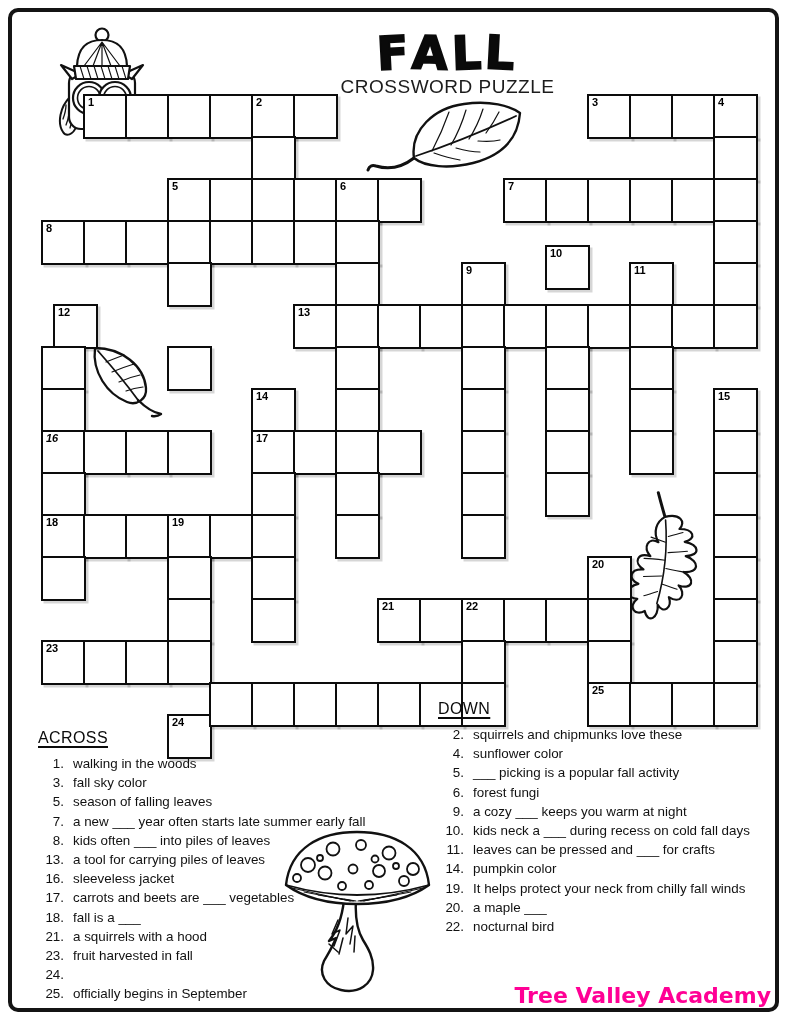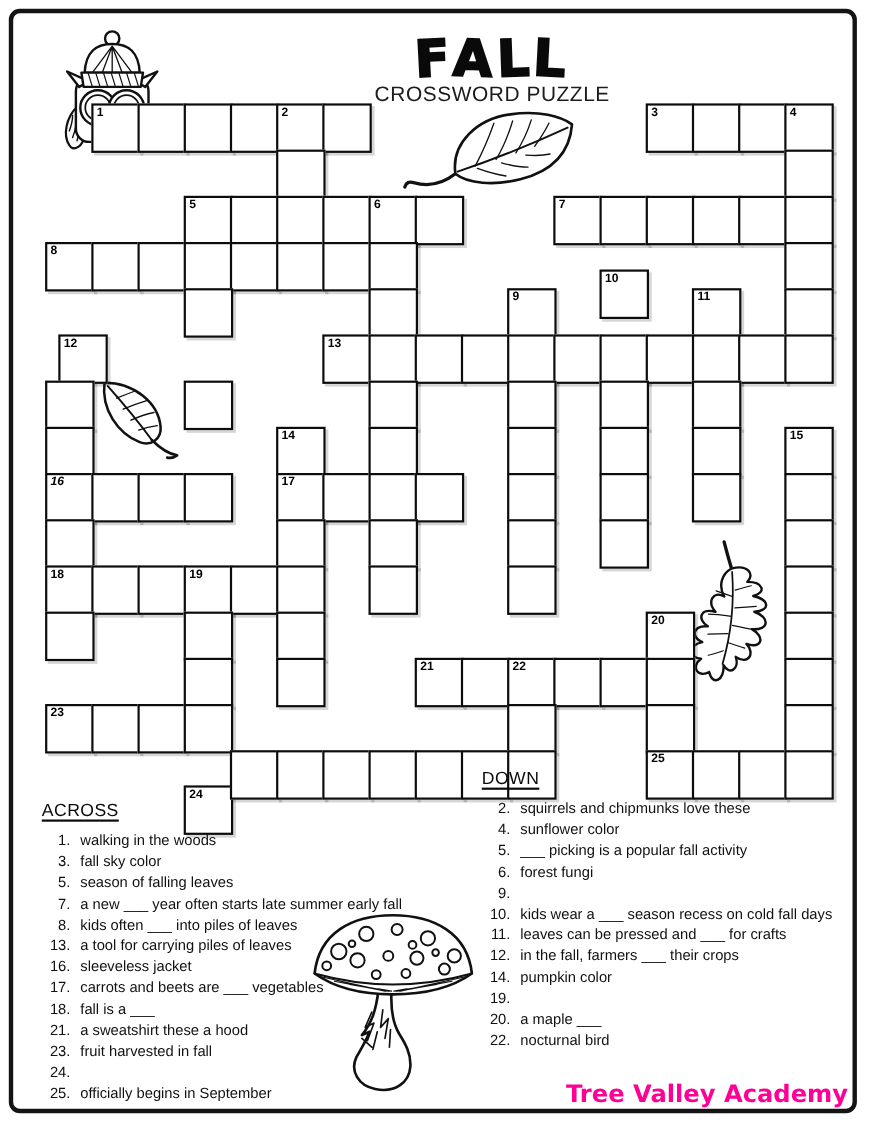--- a/index.html
+++ b/index.html
@@ -349,21 +349,21 @@
       <li>
         <span class="cnum">17.</span>
         <span class="ctext">carrots and beets are ___ vegetables</span>
       </li>
       <li>
         <span class="cnum">18.</span>
         <span class="ctext">fall is a ___</span>
       </li>
       <li>
         <span class="cnum">21.</span>
-        <span class="ctext">a sweatshirt these a hood</span>
+        <span class="ctext">a squirrels with a hood</span>
       </li>
       <li>
         <span class="cnum">23.</span>
         <span class="ctext">fruit harvested in fall</span>
       </li>
       <li>
         <span class="cnum">24.</span>
       </li>
       <li>
         <span class="cnum">25.</span>
@@ -386,39 +386,37 @@
       <li>
         <span class="cnum">5.</span>
         <span class="ctext">___ picking is a popular fall activity</span>
       </li>
       <li>
         <span class="cnum">6.</span>
         <span class="ctext">forest fungi</span>
       </li>
       <li>
         <span class="cnum">9.</span>
+        <span class="ctext">a cozy ___ keeps you warm at night</span>
       </li>
       <li>
         <span class="cnum">10.</span>
-        <span class="ctext">kids wear a ___ season recess on cold fall days</span>
+        <span class="ctext">kids neck a ___ during recess on cold fall days</span>
       </li>
       <li>
         <span class="cnum">11.</span>
         <span class="ctext">leaves can be pressed and ___ for crafts</span>
       </li>
       <li>
-        <span class="cnum">12.</span>
-        <span class="ctext">in the fall, farmers ___ their crops</span>
-      </li>
-      <li>
         <span class="cnum">14.</span>
         <span class="ctext">pumpkin color</span>
       </li>
       <li>
         <span class="cnum">19.</span>
+        <span class="ctext">It helps protect your neck from chilly fall winds</span>
       </li>
       <li>
         <span class="cnum">20.</span>
         <span class="ctext">a maple ___</span>
       </li>
       <li>
         <span class="cnum">22.</span>
         <span class="ctext">nocturnal bird</span>
       </li>
     </ul>

